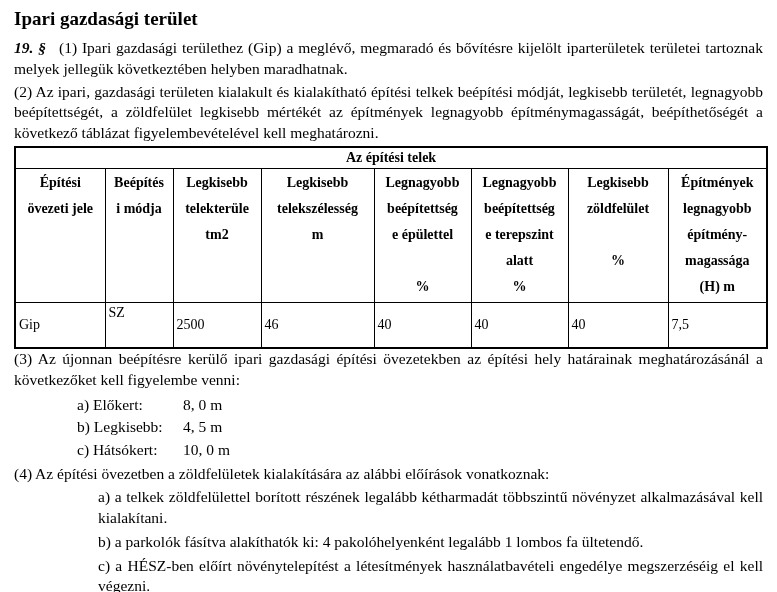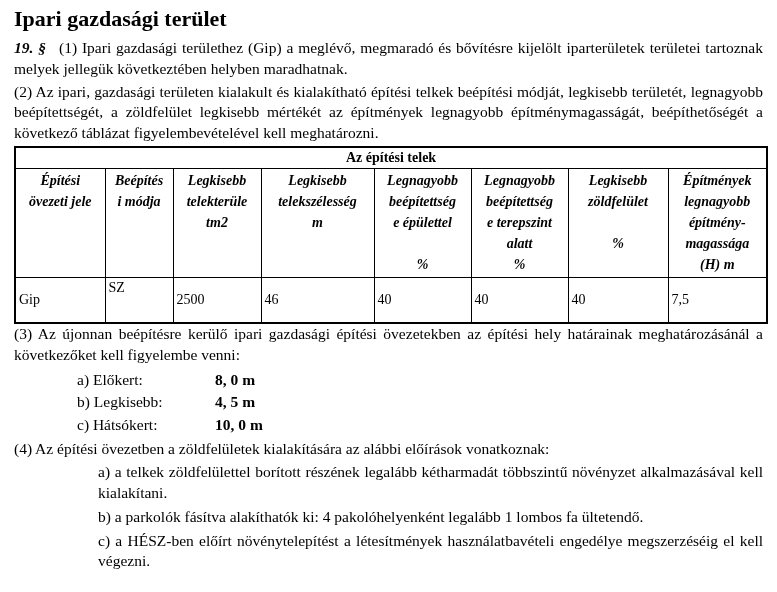--- a/index.html
+++ b/index.html
@@ -12,21 +12,21 @@
     width: 777px;
     height: 592px;
     overflow: hidden;
     font-family: "Liberation Serif", serif;
     font-size: 15.5px;
   }
   .page {
     padding: 8px 14px 0 14px;
   }
   .doc-title {
-    font-size: 22px;
+    font-size: 19px;
     font-weight: bold;
     margin: 0 0 9px 0;
     line-height: 21px;
   }
   .para {
     margin: 0 0 2px 0;
     text-align: justify;
     line-height: 20.8px;
   }
   .section-marker {
@@ -50,25 +50,24 @@
     text-align: center;
     height: 20px;
     padding: 0 2px;
     line-height: 20px;
   }
   th.col-head {
     font-weight: bold;
     text-align: center;
     vertical-align: top;
     white-space: pre-line;
-    line-height: 21px;
+    line-height: 26px;
     padding: 1px 1px 2px 1px;
     height: 103px;
     border-bottom: 2px solid #000;
-    font-style: italic;
   }
   td.data-cell {
     vertical-align: middle;
     text-align: left;
     padding: 2px 3px;
     height: 40px;
   }
   td.data-cell.v-top {
     vertical-align: top;
   }
@@ -76,29 +75,27 @@
     margin: 8px 0 5px 63px;
     font-style: italic;
     line-height: 21px;
   }
   .kv-list {
     margin: 3px 0 3px 63px;
   }
   .kv-row {
     display: flex;
     line-height: 22.6px;
-    gap: 32px;
   }
   .kv-label {
     width: 106px;
     flex: 0 0 auto;
   }
   .kv-value {
     flex: 0 0 auto;
-    font-weight: bold;
   }
   .sub-item {
     margin: 2px 0 3px 84px;
     text-align: justify;
     line-height: 20.8px;
   }
 </style>
 </head>
 <body>
 

